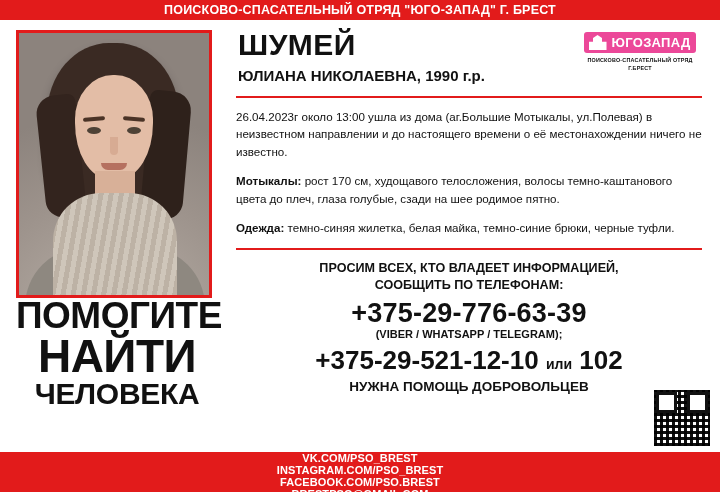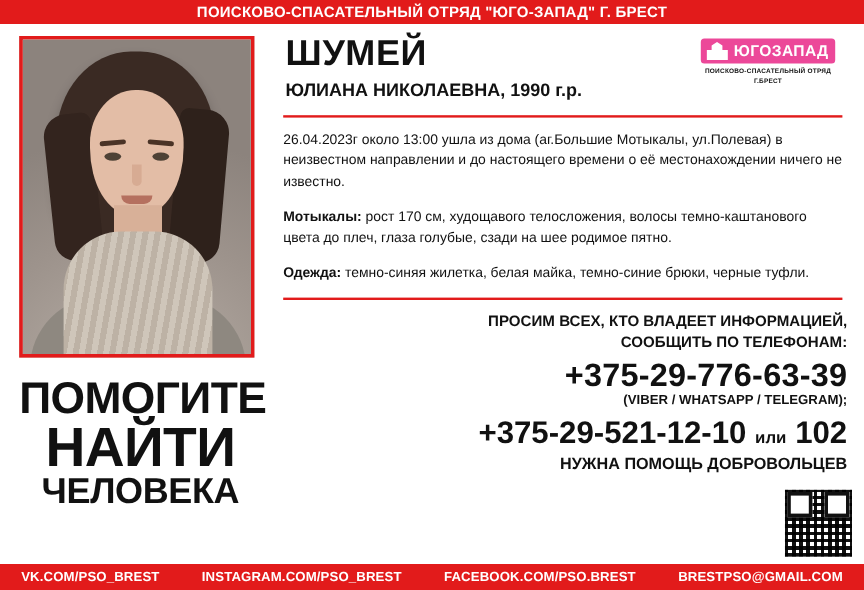--- a/index.html
+++ b/index.html
@@ -162,21 +162,21 @@
     position: absolute;
     left: 6px;
     top: 214px;
     width: 180px;
     height: 60px;
     background: #8e8880;
     border-radius: 60px 60px 0 0;
   }
   
   .slogan {
-    margin-top: 16px;
+    margin-top: 0;
     width: 202px;
     text-align: center;
     color: #111;
     font-weight: bold;
     line-height: 0.98;
   }
   .slogan .l1 { font-size: 37px; letter-spacing: -0.5px; }
   .slogan .l2 { font-size: 46px; letter-spacing: -0.5px; }
   .slogan .l3 { font-size: 30px; letter-spacing: -0.3px; }
   
@@ -247,21 +247,21 @@
   }
   .para {
     font-size: 11.6px;
     line-height: 1.5;
     color: #111;
     margin: 0 4px 12px 4px;
     text-align: left;
   }
   .para b { font-weight: bold; }
   .contact {
-    text-align: right;
+    text-align: center;
     margin-top: 6px;
   }
   .ask {
     font-size: 12.6px;
     font-weight: bold;
     line-height: 1.35;
     color: #111;
   }
   .phone1 {
     font-size: 27px;
@@ -307,27 +307,28 @@
     width: 15px; height: 15px;
     border: 3px solid #111;
     background: #fff;
   }
   .qr::before { left: 2px; top: 2px; }
   .qr::after { right: 2px; top: 2px; }
   
   .bottombar {
     background: #e21b1b;
     color: #fff;
-    height: 22px;
+    height: 40px;
     display: flex;
     align-items: center;
     justify-content: space-around;
     font-size: 11px;
     font-weight: bold;
     letter-spacing: 0.1px;
+    flex-direction: column;
   }
   .bottombar span { white-space: nowrap; }
 </style>
 </head>
 <body>
 
 <div class="poster">
 
   <div class="topbar">ПОИСКОВО-СПАСАТЕЛЬНЫЙ ОТРЯД "ЮГО-ЗАПАД" Г. БРЕСТ</div>
 

